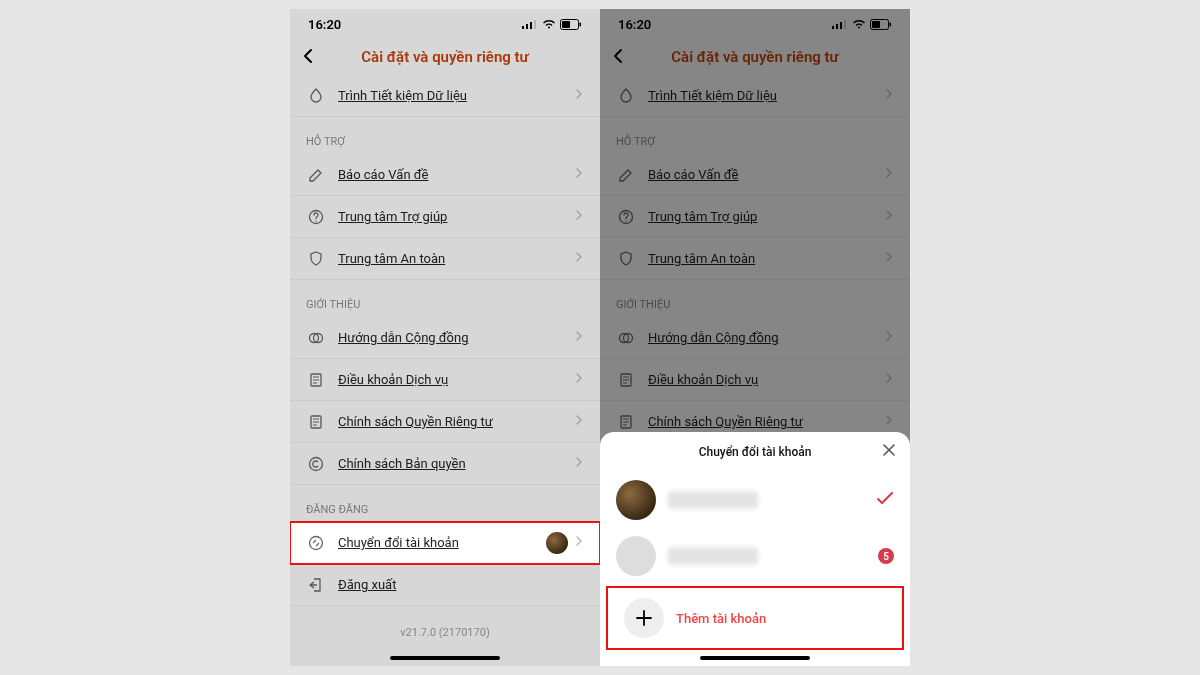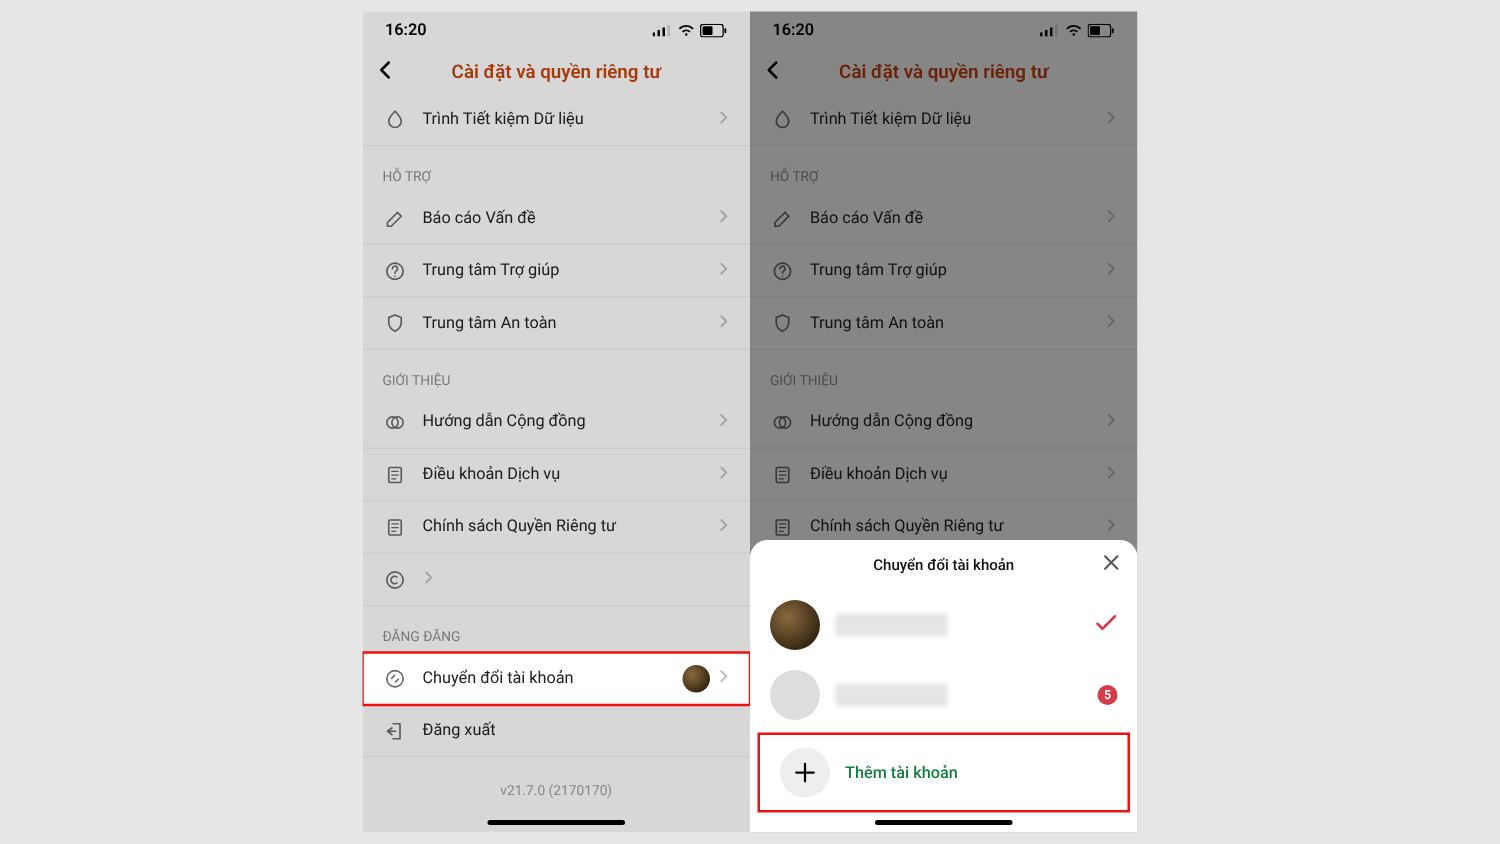--- a/index.html
+++ b/index.html
@@ -85,21 +85,21 @@
   .row:last-of-type { border-bottom: none; }
   .row .icon {
     width: 20px;
     height: 20px;
     margin-right: 12px;
     display: flex;
     align-items: center;
     justify-content: center;
     color: #666;
   }
-  .row .label { flex: 1; }
+  .row .label { flex: 1; text-decoration: underline; }
   .row .chev {
     color: #bbb;
   }
   .row .avatar-sm {
     width: 22px;
     height: 22px;
     border-radius: 50%;
     background: radial-gradient(circle at 35% 35%, #8b6a3f 0%, #3a2a14 70%);
     margin-right: 6px;
   }
@@ -207,21 +207,21 @@
     background: #eee;
     display: flex;
     align-items: center;
     justify-content: center;
     font-size: 22px;
     color: #000;
   }
   .add-label {
     font-size: 13px;
     font-weight: 500;
-    color: #15803d;
+    color: #ef4444;
   }
   .phone2 .home-indicator { z-index: 20; }
   .dim-overlay {
     position: absolute;
     inset: 0;
     background: rgba(0,0,0,0.28);
     z-index: 1;
     pointer-events: none;
   }
   .phone1 .dim-overlay { background: rgba(0,0,0,0.12); }
@@ -348,20 +348,21 @@
             <path d="M3 2l4 4-4 4" stroke="#bbb" stroke-width="1.5" fill="none" stroke-linecap="round"></path>
           </svg></span>
     </div>
     <div class="row">
       <span class="icon">
           <svg width="16" height="16" viewBox="0 0 16 16">
             <circle cx="8" cy="8" r="6.5" fill="none" stroke="#666" stroke-width="1.3"></circle>
             <path d="M10 6a3 3 0 100 4" stroke="#666" stroke-width="1.3" fill="none"></path>
           </svg>
         </span>
+      <span class="label">Chính sách Bản quyền</span>
       <span class="chev"><svg width="10" height="12" viewBox="0 0 10 12">
             <path d="M3 2l4 4-4 4" stroke="#bbb" stroke-width="1.5" fill="none" stroke-linecap="round"></path>
           </svg></span>
     </div>
 
     <div class="section-title">ĐĂNG ĐĂNG</div>
     <div class="row highlight">
       <span class="icon">
           <svg width="16" height="16" viewBox="0 0 16 16">
             <circle cx="8" cy="8" r="6.5" fill="none" stroke="#666" stroke-width="1.3"></circle>

